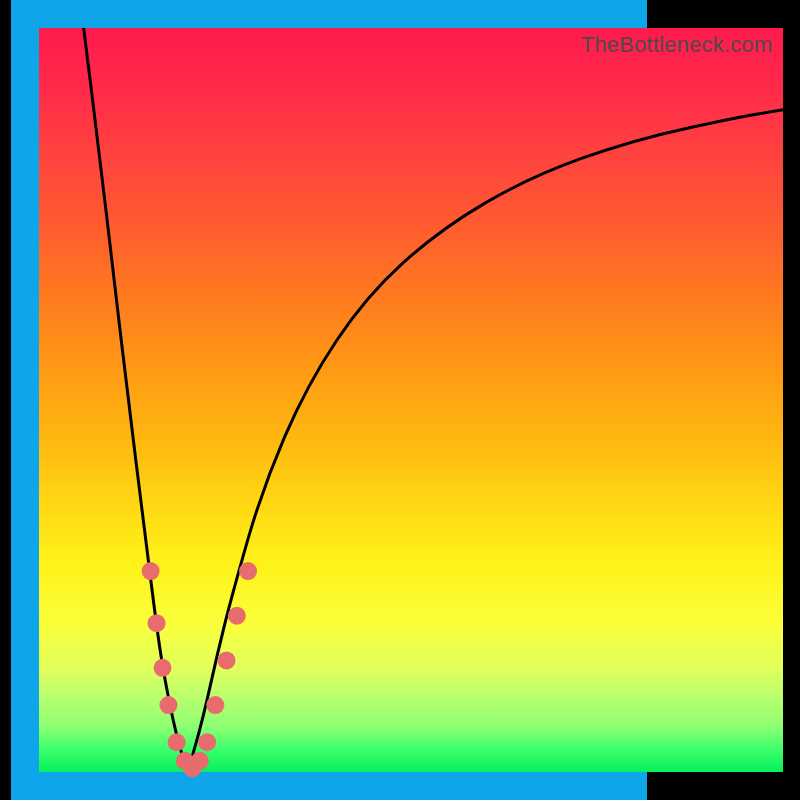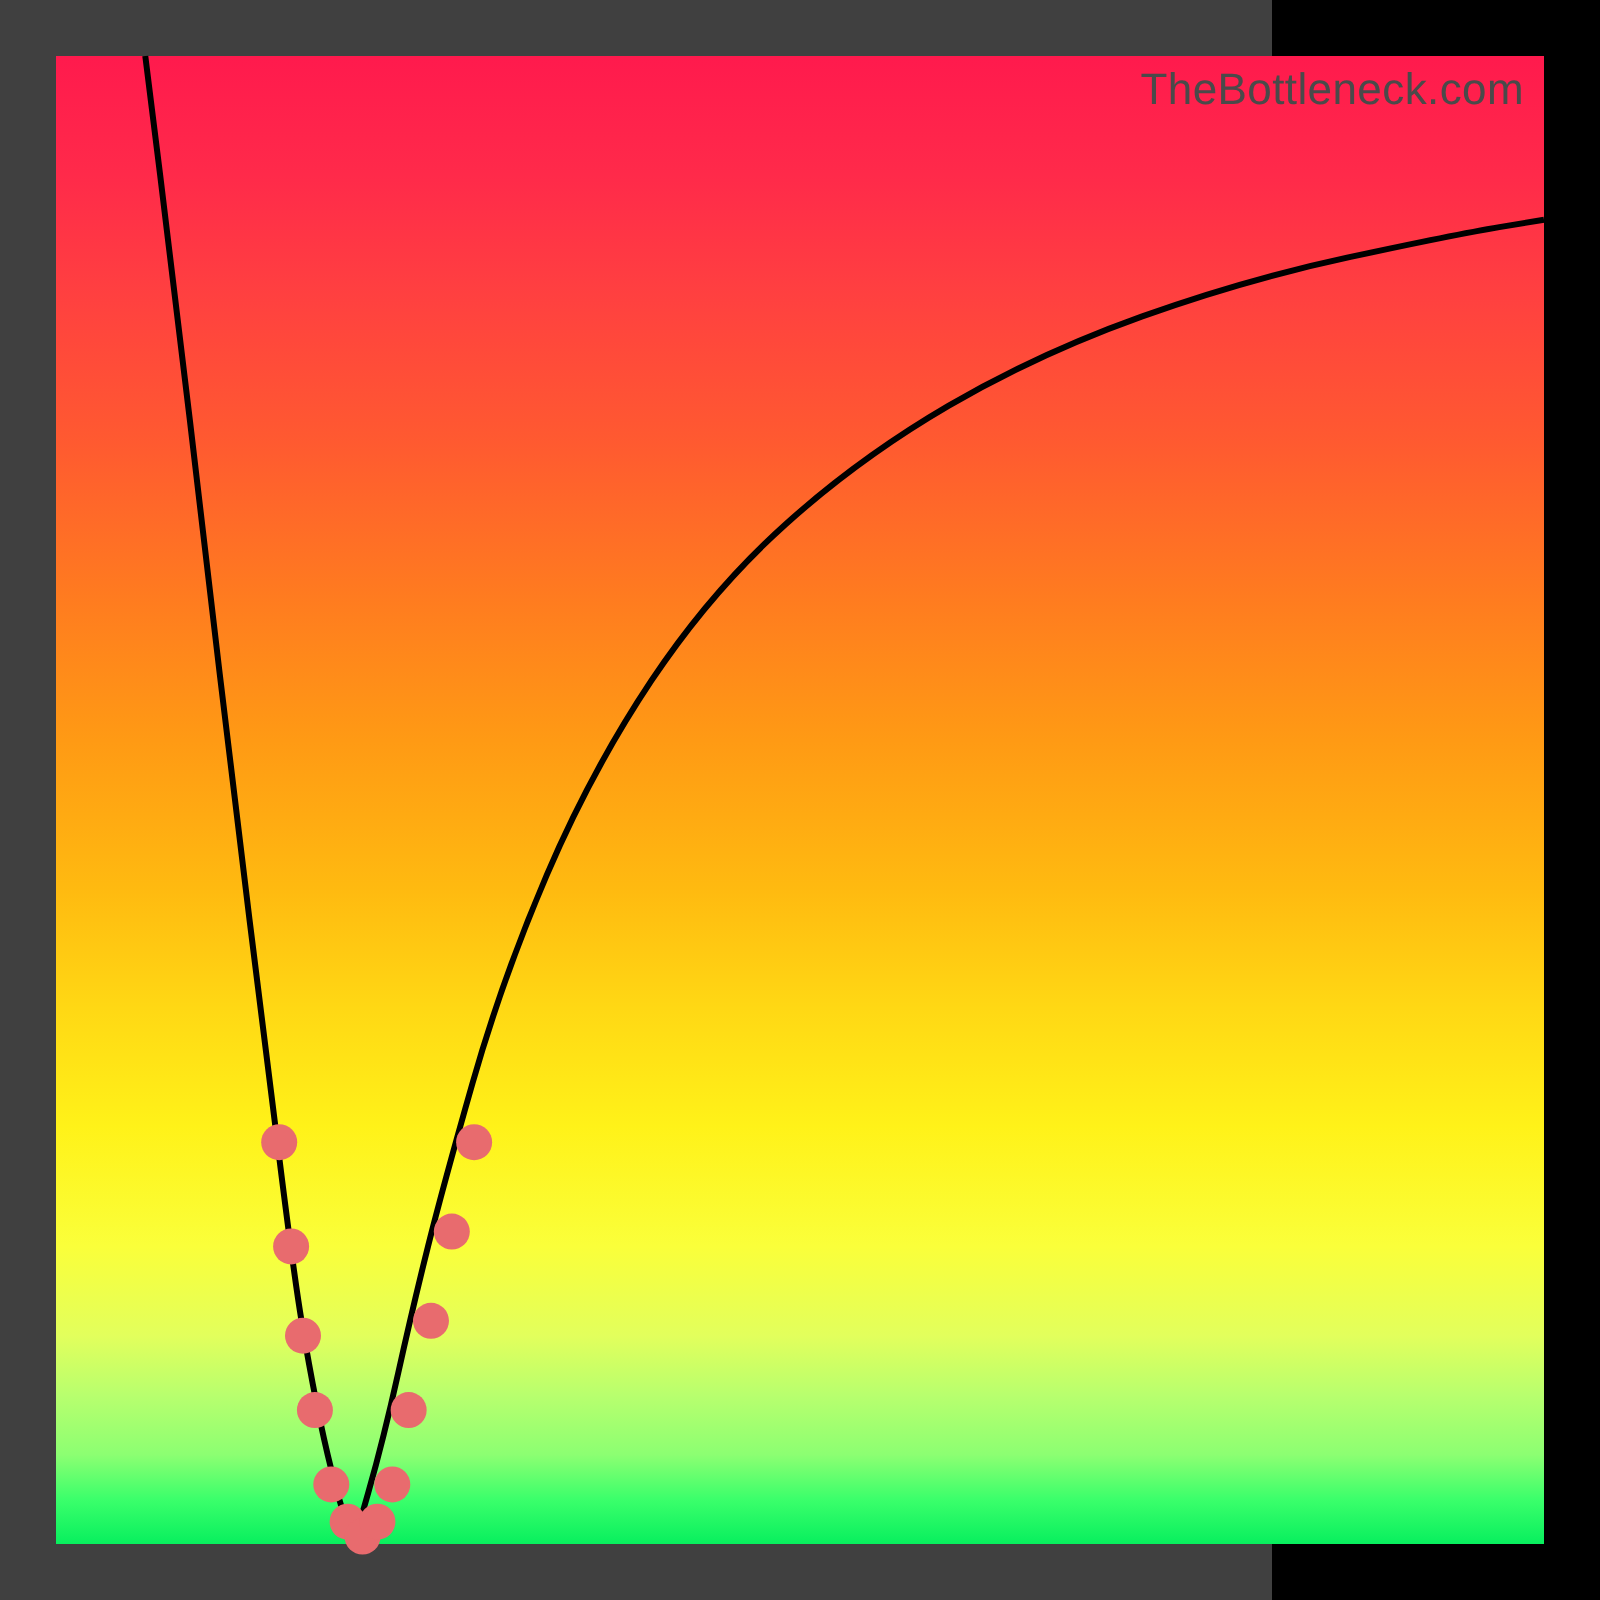--- a/index.html
+++ b/index.html
@@ -8,21 +8,22 @@
     width: 800px;
     height: 800px;
     overflow: hidden;
     background: #000;
     font-family: Arial, Helvetica, sans-serif;
   }
   .frame {
     position: relative;
     width: 636px;
     height: 800px;
-    background: #404040;
+    background: #0ea5e9;
+    margin-left: 11px;
   }
   .plot {
     position: absolute;
     left: 28px;
     top: 28px;
     width: 744px;
     height: 744px;
     
     background: linear-gradient(to bottom,
       #ff1a4d 0%,

